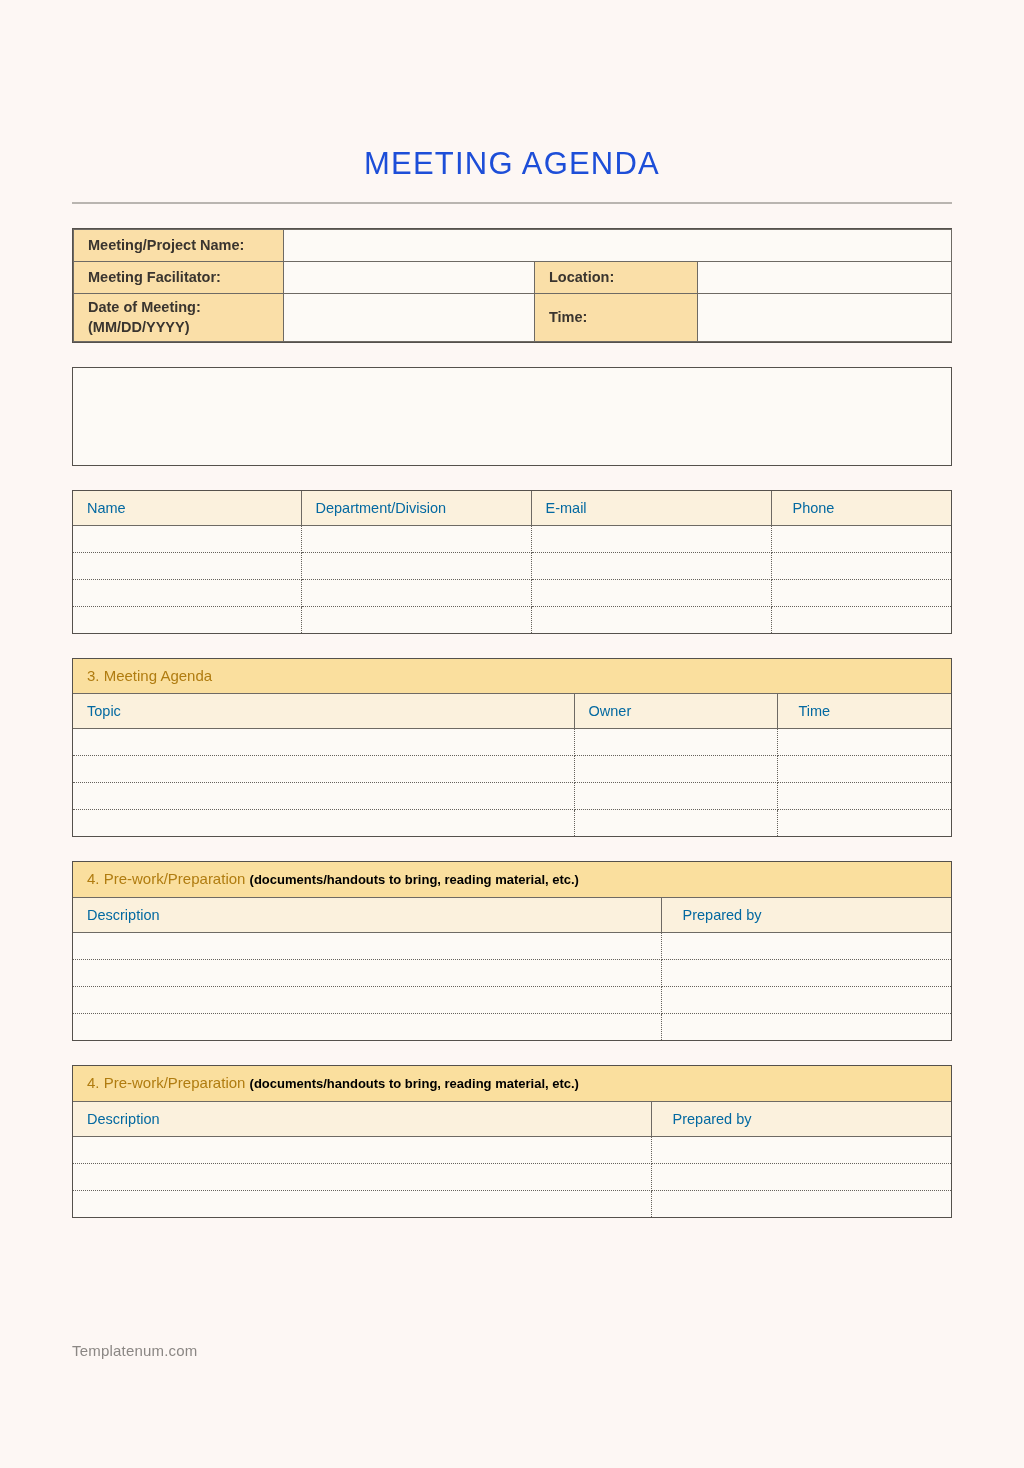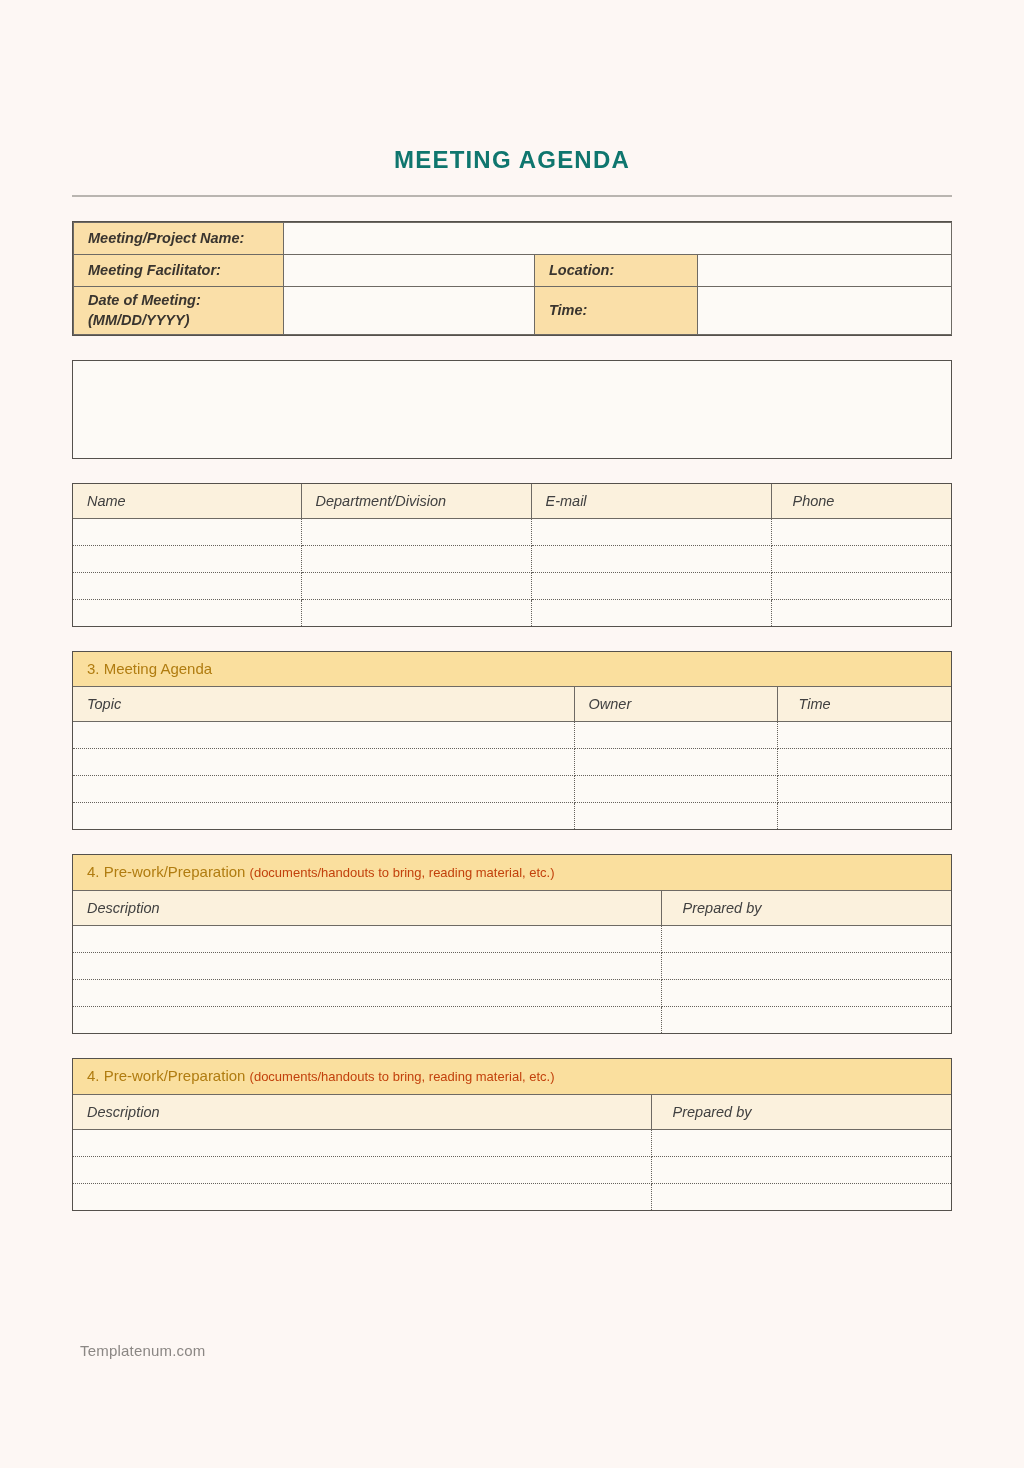--- a/index.html
+++ b/index.html
@@ -18,44 +18,43 @@
     position: relative;
     width: 1024px;
     height: 1468px;
     box-sizing: border-box;
     padding: 0 72px;
   }
 
   
   .doc-title {
     text-align: center;
-    font-size: 24px;
-    font-weight: bold;
+    font-size: 31px;
+    font-weight: normal;
     letter-spacing: 1.2px;
-    color: #0f766e;
+    color: #1d4ed8;
     padding-top: 148px;
     line-height: 1;
   }
   .title-rule {
     margin-top: 23px;
     height: 2px;
     background: #b9b5b0;
   }
 
   
   .block {
     border: 1.5px solid #55514c;
     background: #fdfaf6;
     box-sizing: border-box;
   }
   .tbl {
     width: 100%;
     border-collapse: collapse;
     table-layout: fixed;
-    font-style: italic;
   }
   .tbl td, .tbl th {
     padding: 0;
     margin: 0;
     vertical-align: middle;
   }
 
   
   .info-table { margin-top: 24px; }
   .info-table td {
@@ -78,30 +77,30 @@
   .sec-bar {
     background: #fadf9e;
     border-bottom: 1px solid #6e6a64;
     padding: 8px 14px 9px 14px;
     font-size: 15px;
     color: #a87a17;
     line-height: 1.15;
   }
   .sec-bar .sec-main { font-weight: normal; color: #b07c10; }
   .sec-bar .sec-sub {
-    color: #c2410c;
+    color: #000000;
     font-size: 13px;
-    font-weight: normal;
+    font-weight: bold;
   }
 
   
   .colhead td {
     background: #fbf1dd;
     font-size: 14.5px;
-    color: #404040;
+    color: #0369a1;
     height: 34px;
     padding: 2px 14px;
     border-right: 1px solid #6e6a64;
     border-bottom: 1px solid #6e6a64;
     box-sizing: border-box;
   }
   .colhead td:last-child { border-right: none; padding-left: 21px; }
 
   
   .datarow td {
@@ -119,21 +118,21 @@
     height: 97px;
     background: #fdfaf6;
   }
 
   
   .section { margin-top: 24px; }
 
   
   .footer {
     position: absolute;
-    left: 80px;
+    left: 72px;
     top: 1342px;
     font-size: 15px;
     color: #8b8784;
     letter-spacing: 0.2px;
   }
 </style>
 </head>
 <body>
 
 <div class="page">

